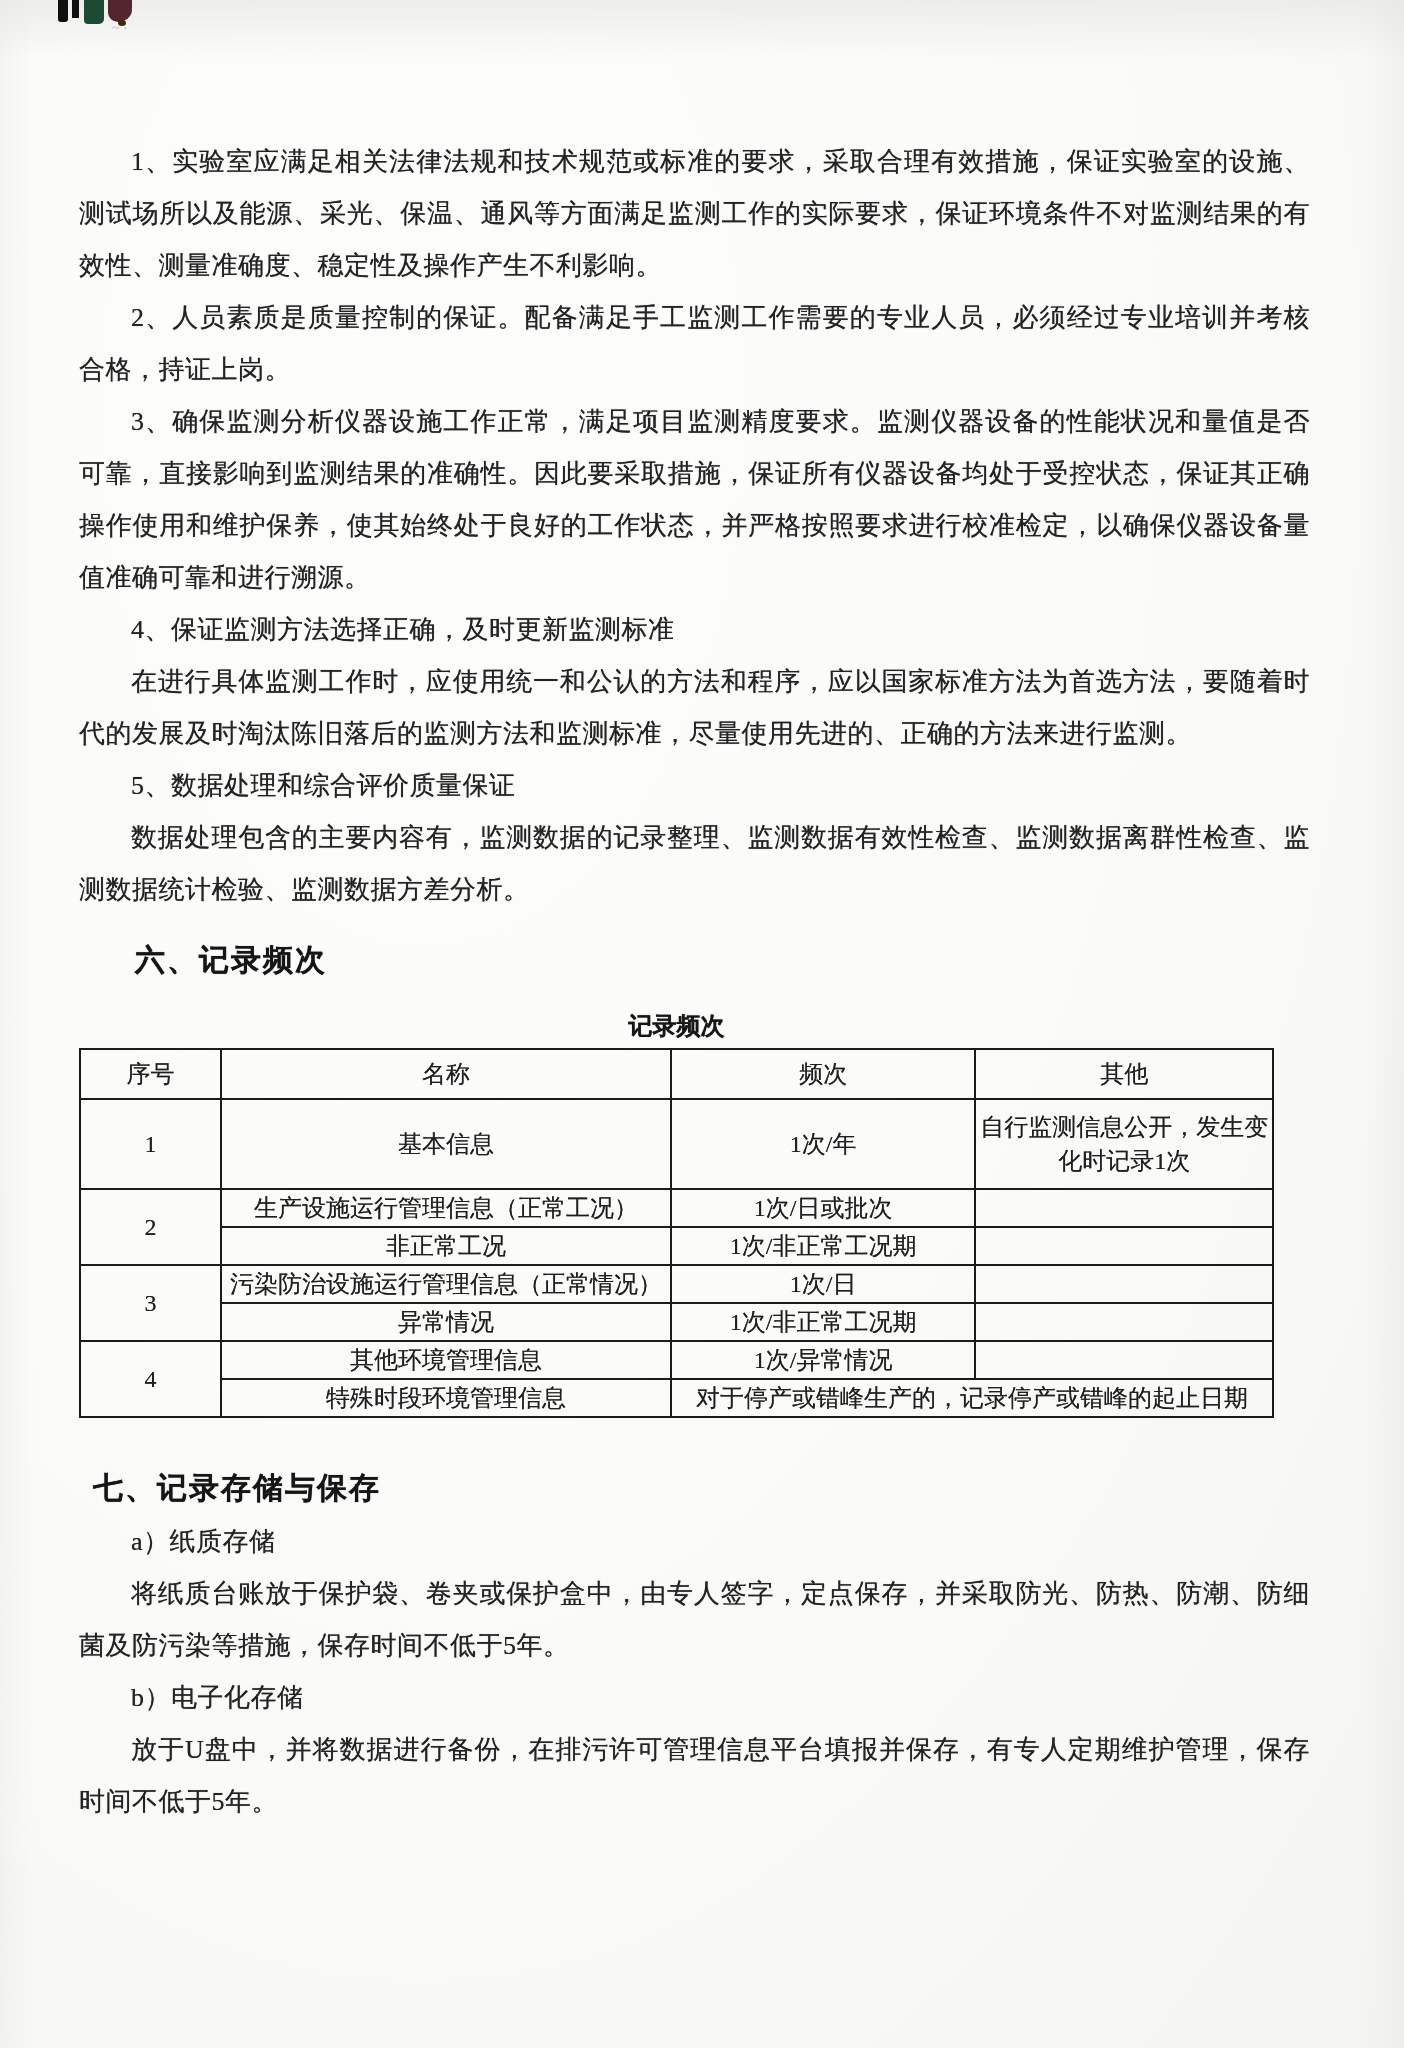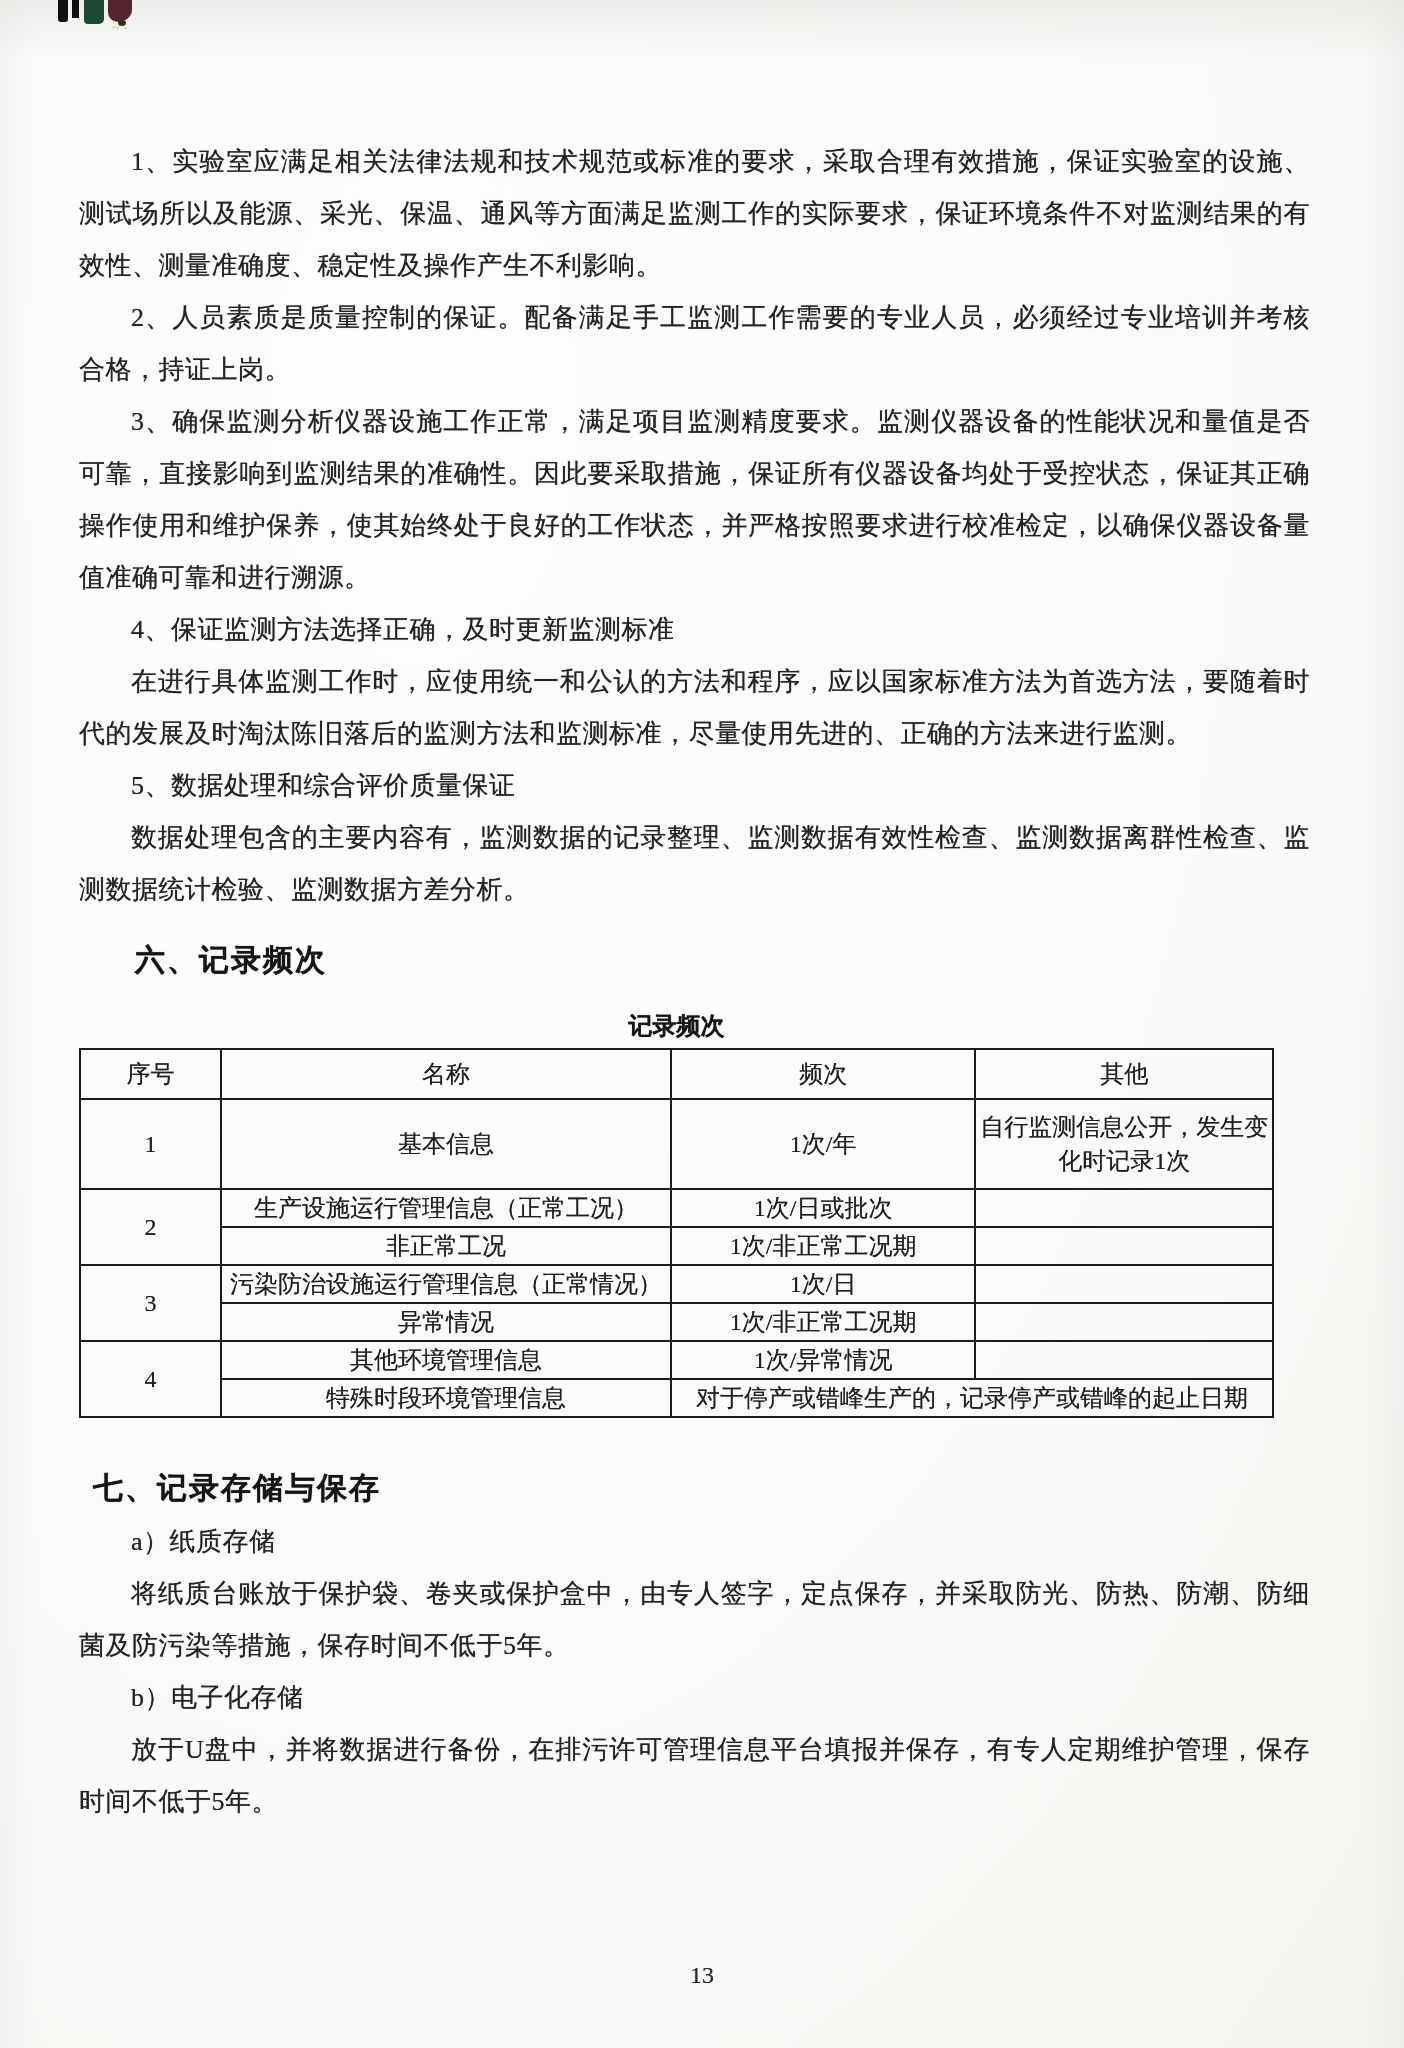--- a/index.html
+++ b/index.html
@@ -152,15 +152,14 @@
     <h2 class="h-big h7">七、记录存储与保存</h2>
 
     <p class="para">a）纸质存储</p>
     <p class="para">将纸质台账放于保护袋、卷夹或保护盒中，由专人签字，定点保存，并采取防光、防热、防潮、防细菌及防污染等措施，保存时间不低于5年。</p>
     <p class="para">b）电子化存储</p>
     <p class="para">放于U盘中，并将数据进行备份，在排污许可管理信息平台填报并保存，有专人定期维护管理，保存时间不低于5年。</p>
 
 
   </div>
 
-  <div class="pagenum">13</div>
 
 </div>
 
 </body></html>

